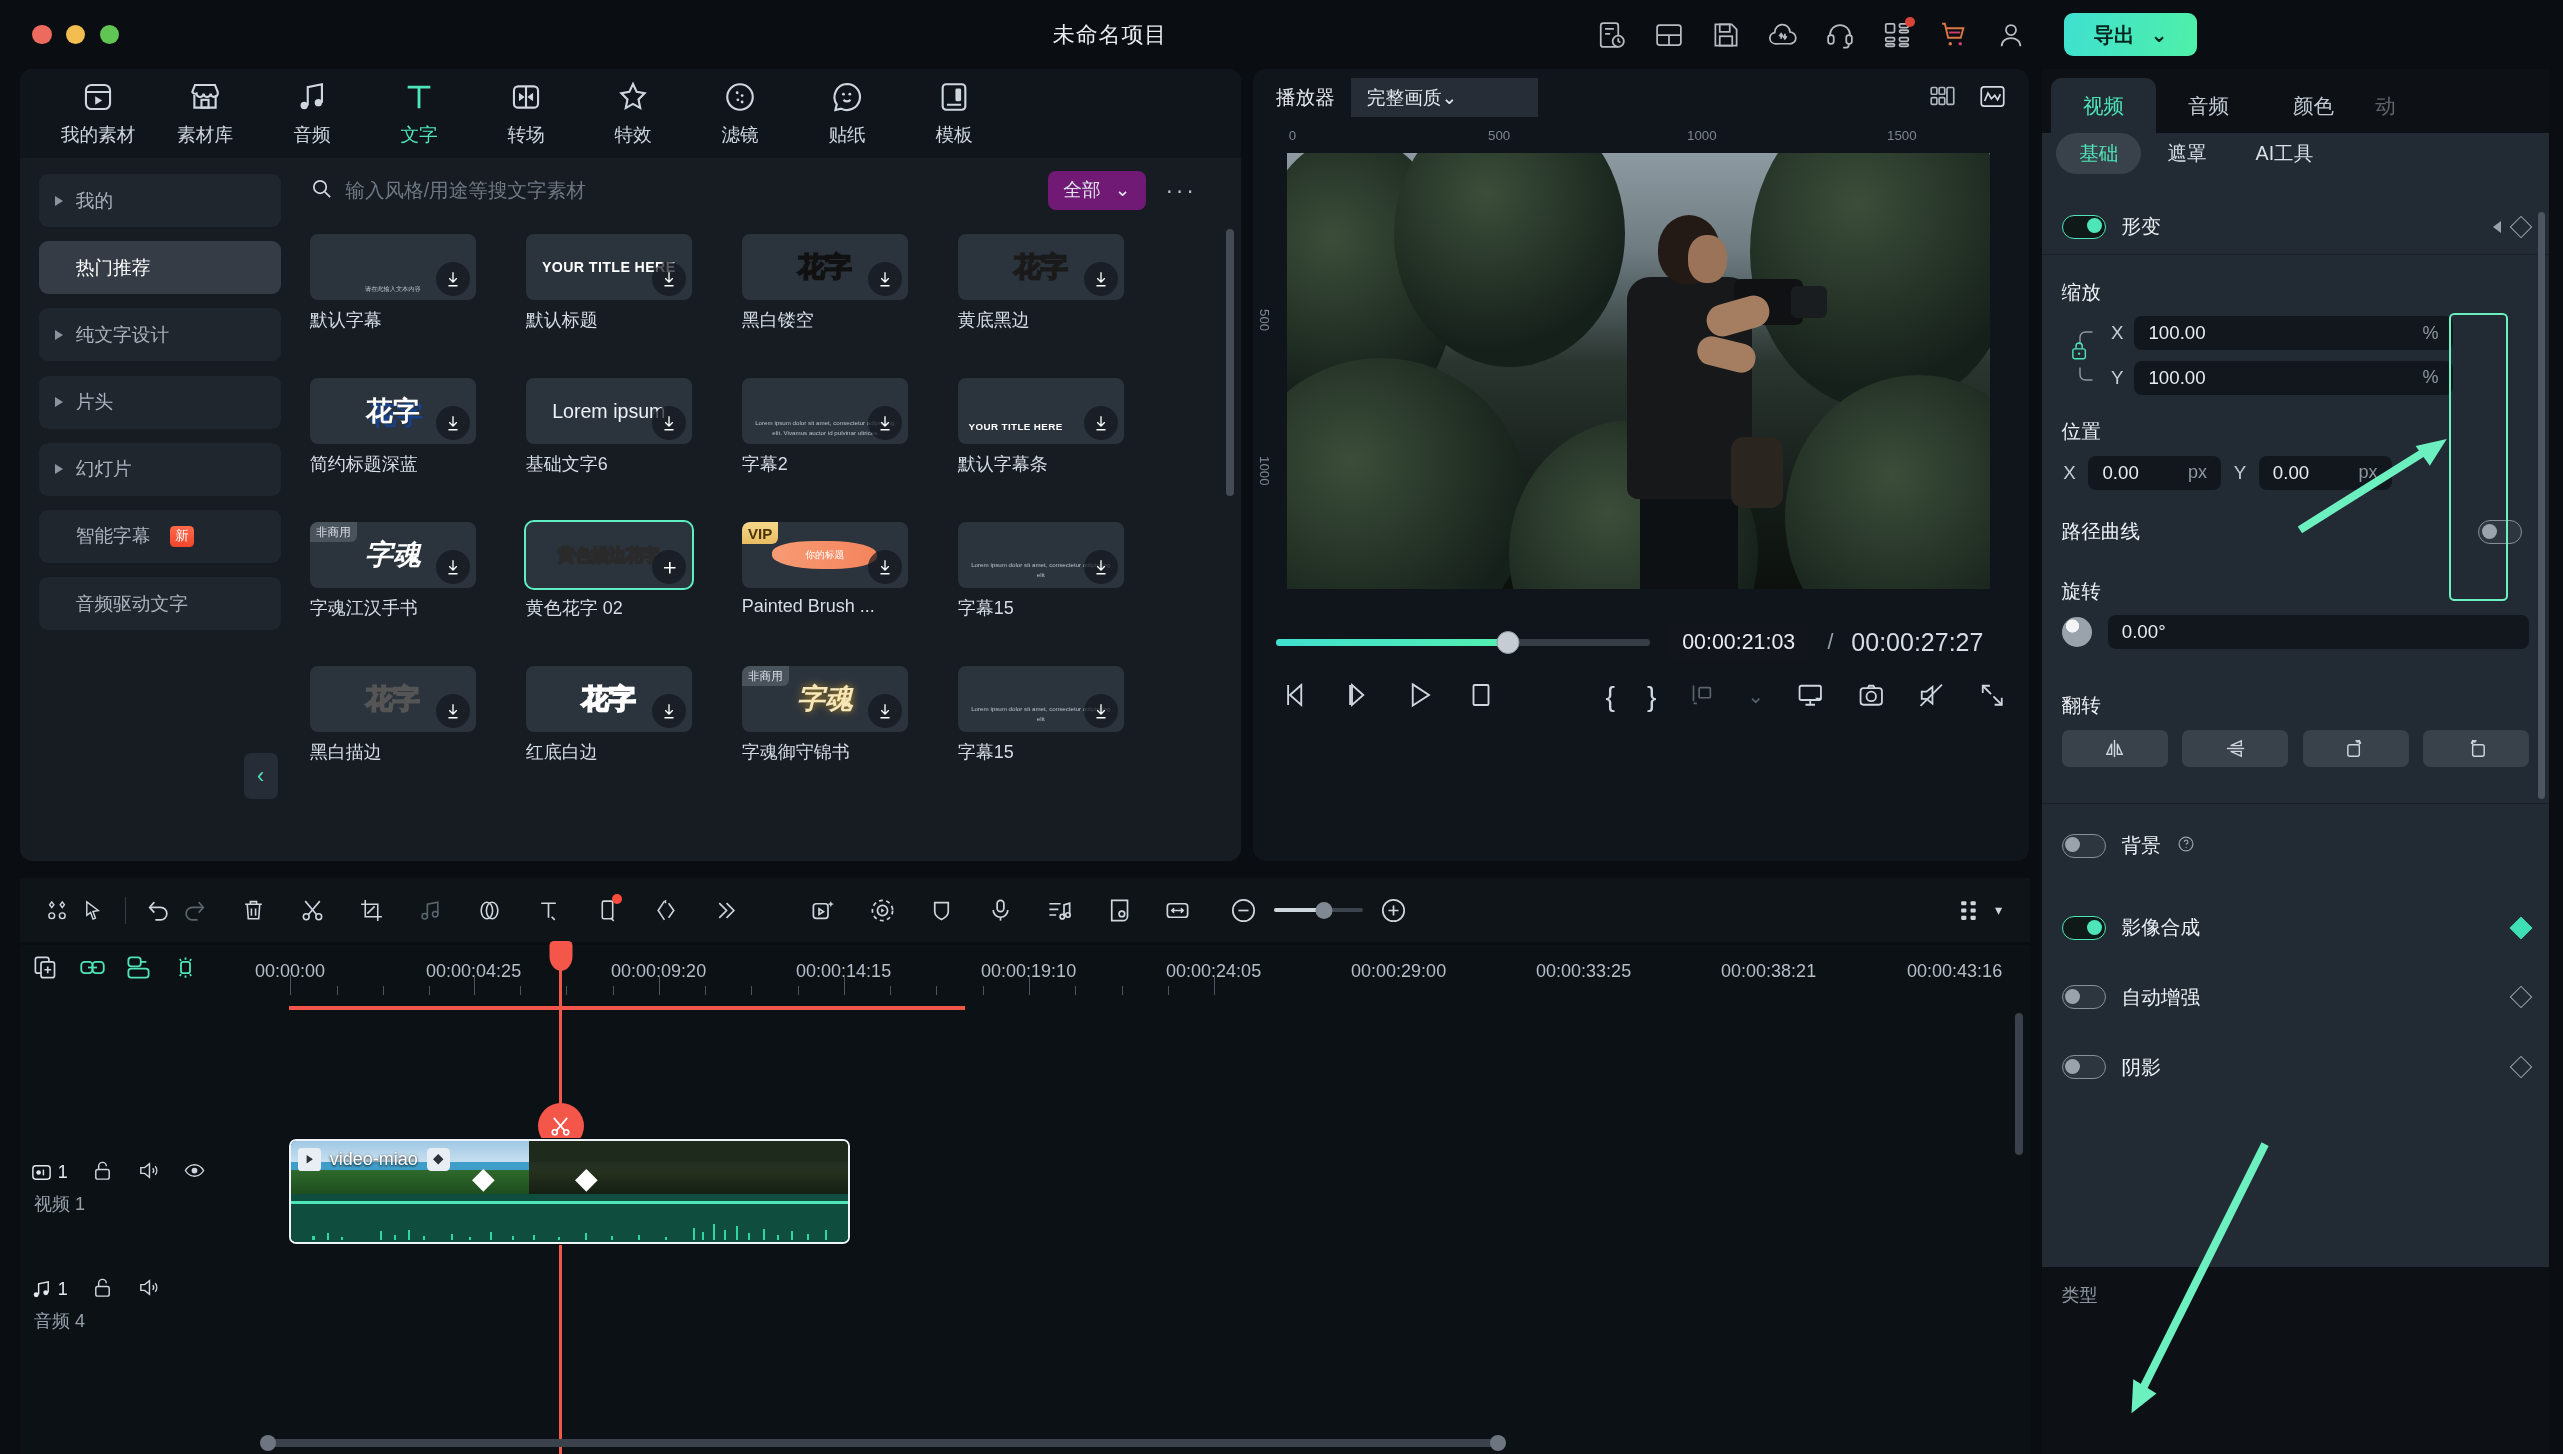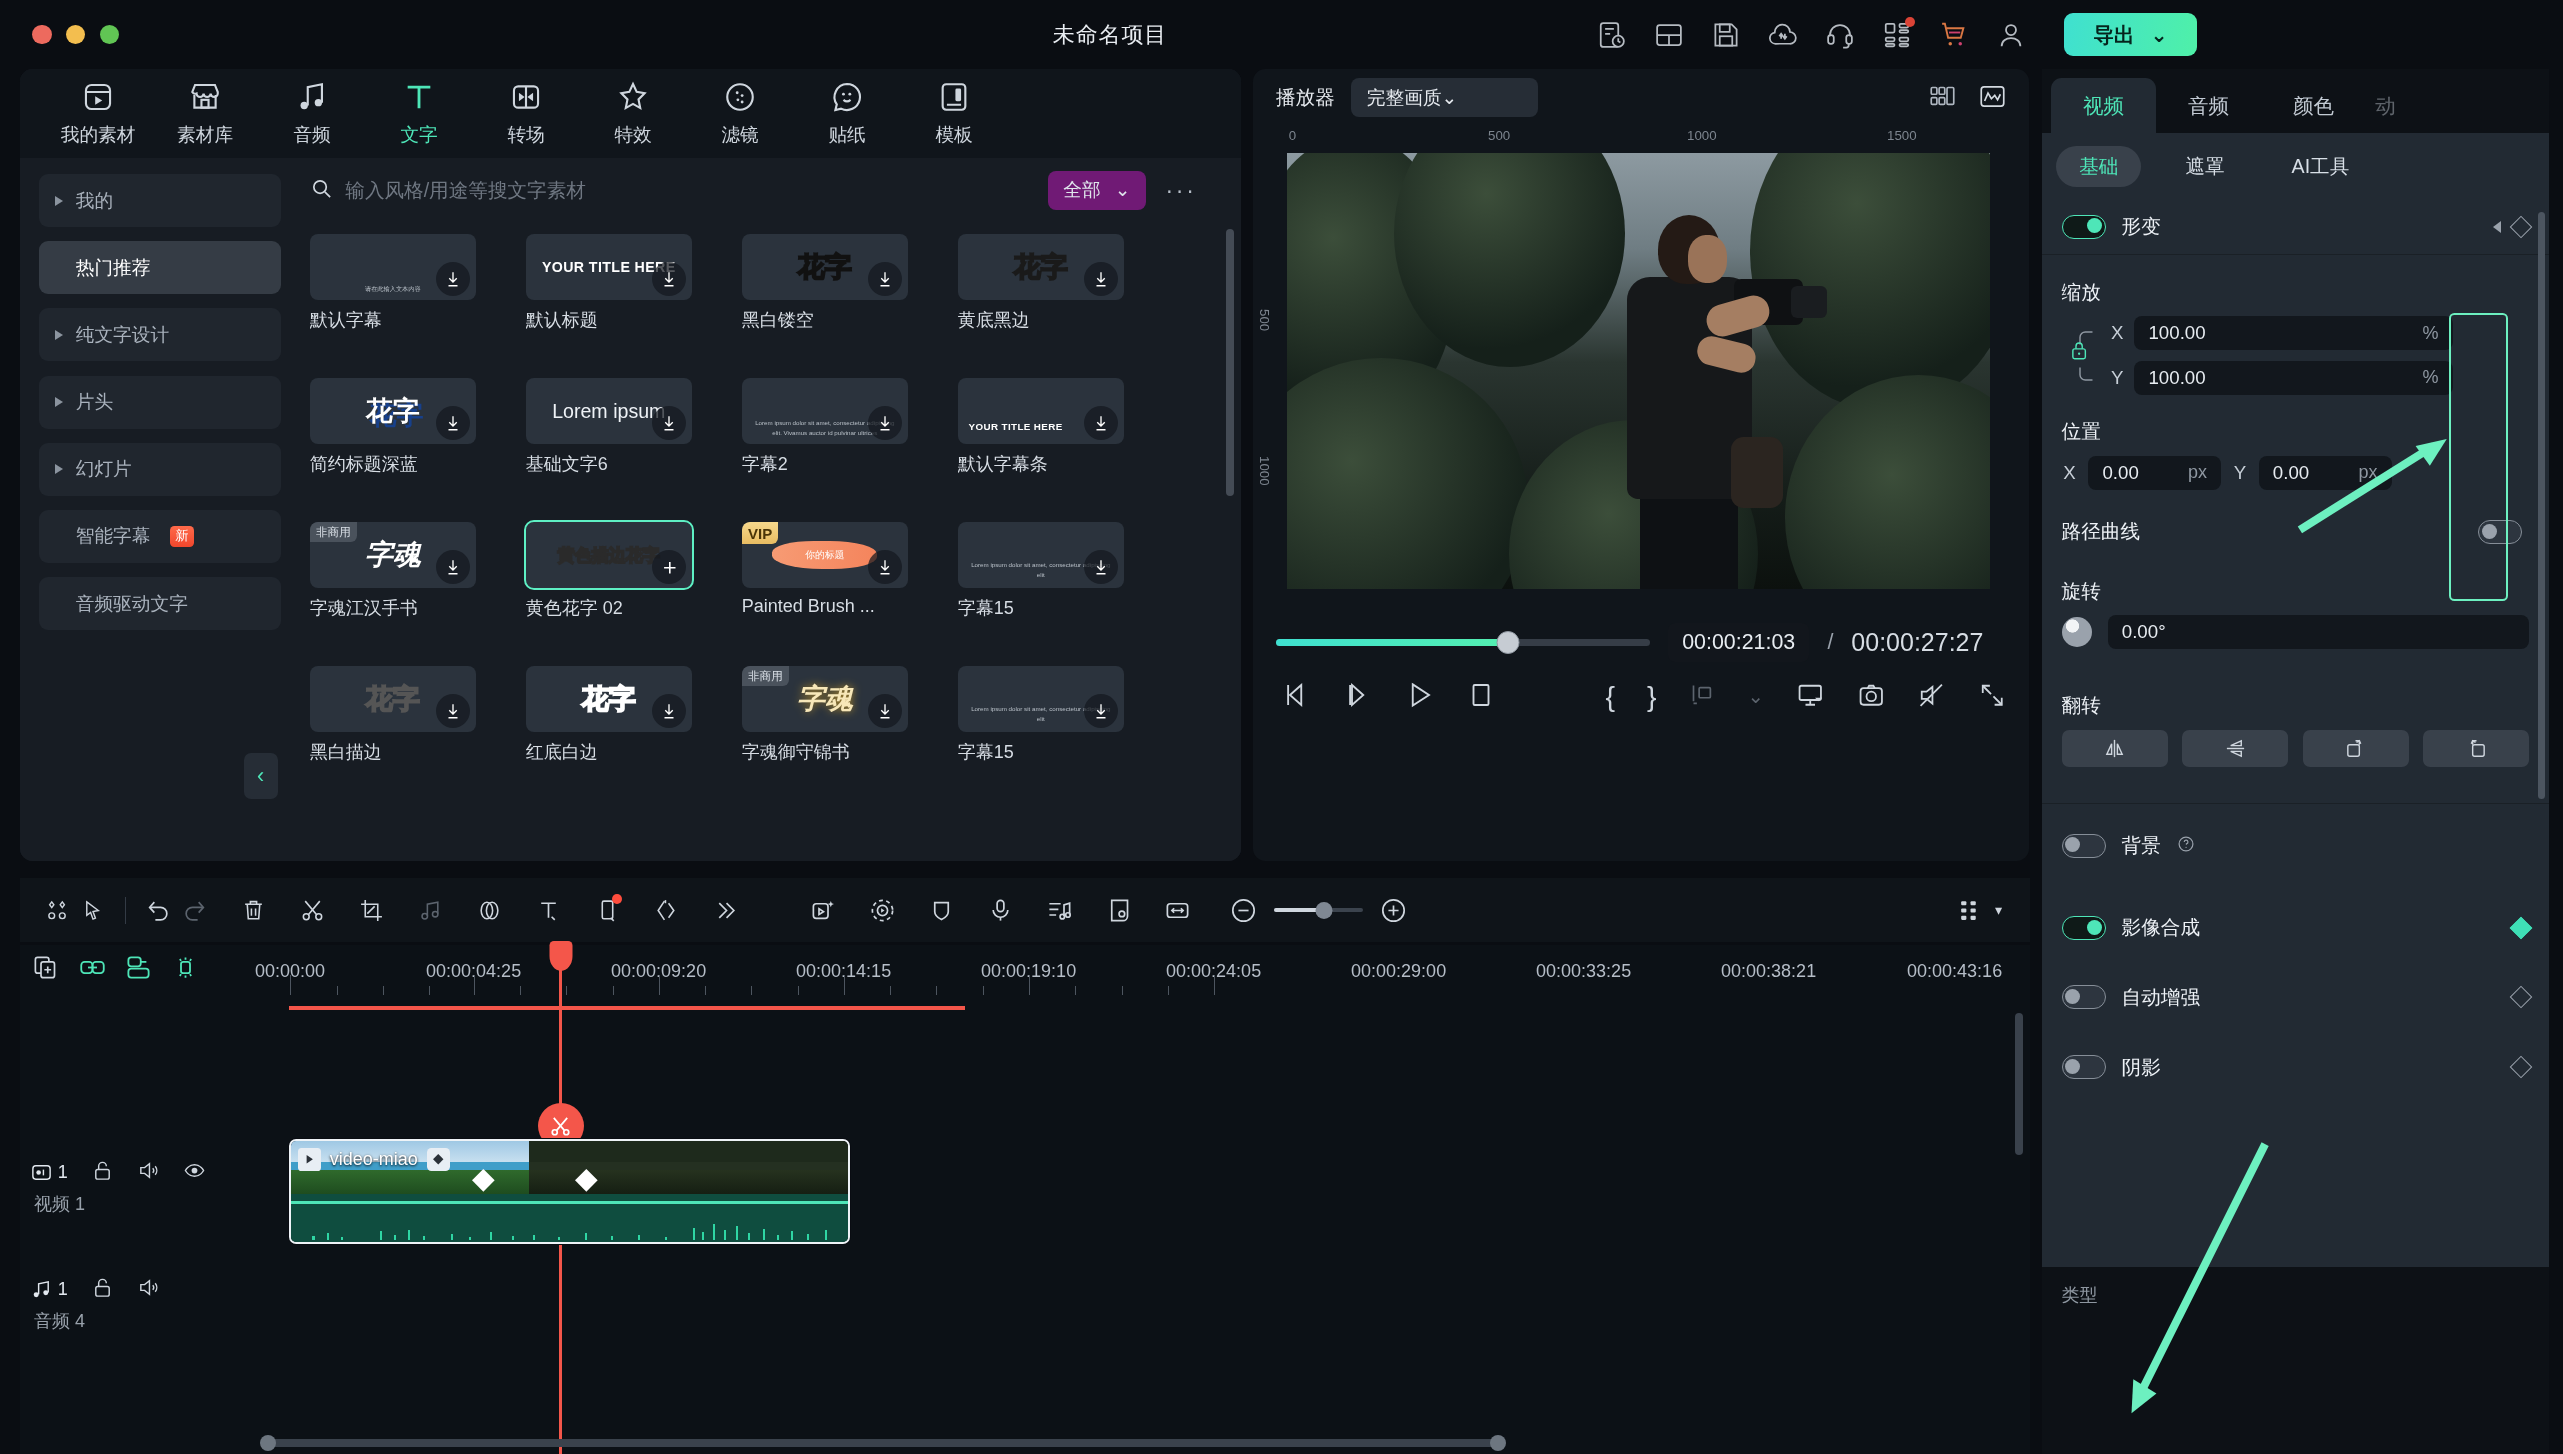--- a/index.html
+++ b/index.html
@@ -151,21 +151,21 @@
   }
 
   
   .player-panel {
     position: absolute; left: 1253px; top: 69px; width: 776px; height: 792px;
     background: #10151b; border-radius: 12.5px; overflow: hidden;
   }
   .player-head { height: 57px; display: flex; align-items: center; padding-left: 23px; gap: 16px; }
   .player-head .ttl { font-size: 19.6px; color: #e6eaef; }
   .quality-pill {
-    background: #262d36; border-radius: 8px; height: 39px; width: 187px;
+    background: #262d36; border-radius: 0; height: 39px; width: 187px;
     display: flex; align-items: center; justify-content: flex-start;
     padding: 0 16px; font-size: 18.7px; color: #e6eaef; cursor: pointer;
   }
   .player-head-right { margin-left: auto; display: flex; gap: 23px; padding-right: 23px; }
   .stage { position: relative; width: 776px; height: 623px; background: #10151b; }
   .ruler-top {
     position: absolute; left: 34px; top: 0; right: 0; height: 23px;
     color: #7d858f; font-size: 13.3px;
   }
   .ruler-top .tk { position: absolute; top: 1.8px; }
@@ -213,21 +213,21 @@
   .prop-panel {
     position: absolute; left: 2042px; top: 69px; width: 507px; height: 1385px;
     background: #0d1116;
   }
   .prop-tabs { height: 64px; display: flex; align-items: flex-end; padding-left: 9px; }
   .prop-tab {
     width: 105px; height: 55px; display: flex; align-items: center; justify-content: center;
     font-size: 20.5px; color: #c2cad3; cursor: pointer; border-radius: 10.7px 10.7px 0 0;
   }
   .prop-tab.active { background: #222a33; color: #4ee6b8; }
-  .sub-tabs { height: 66px; background: #222a33; display: flex; align-items: center; padding-left: 14.2px; gap: 21px; }
+  .sub-tabs { height: 66px; background: #222a33; display: flex; align-items: flex-start; padding-left: 14.2px; gap: 3px; }
   .sub-tab { height: 41px; padding: 0 23px; border-radius: 20.5px; display: flex; align-items: center; font-size: 19.6px; color: #d8dfe7; cursor: pointer; }
   .sub-tab.active { background: #39414b; color: #4ee6b8; }
   .prop-scroll { position: relative; height: 1068px; background: #222a33; overflow: hidden; }
   .prop-sb { position: absolute; right: 4.4px; top: 12.5px; width: 6.2px; height: 587px; background: #4c5560; border-radius: 3.6px; }
   .row-head { display: flex; align-items: center; padding: 14.2px 19.6px; gap: 16px; }
   .toggle { width: 44px; height: 24px; border-radius: 12.5px; position: relative; cursor: pointer; }
   .toggle.on { background: #0f1a18; border: 1.8px solid #4ee6b8; }
   .toggle.on::after { content:""; position: absolute; right: 2.7px; top: 2.7px; width: 15px; height: 15px; border-radius: 50%; background: #4ee6b8; }
   .toggle.off { background: #2d353f; border: 1.8px solid #868e98; }
   .toggle.off::after { content:""; position: absolute; left: 2.7px; top: 2.7px; width: 15px; height: 15px; border-radius: 50%; background: #9aa2ac; }

